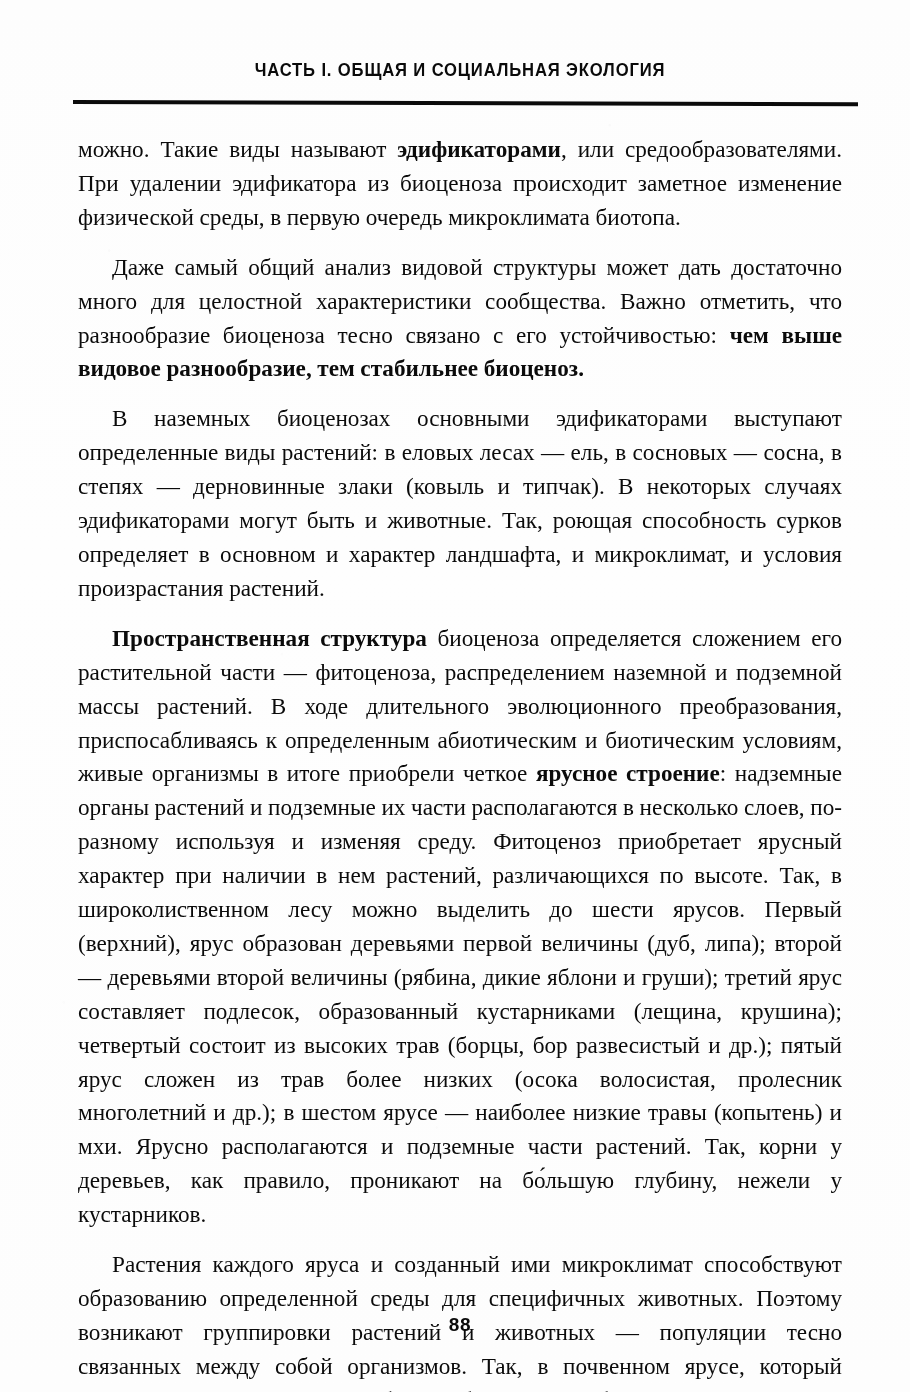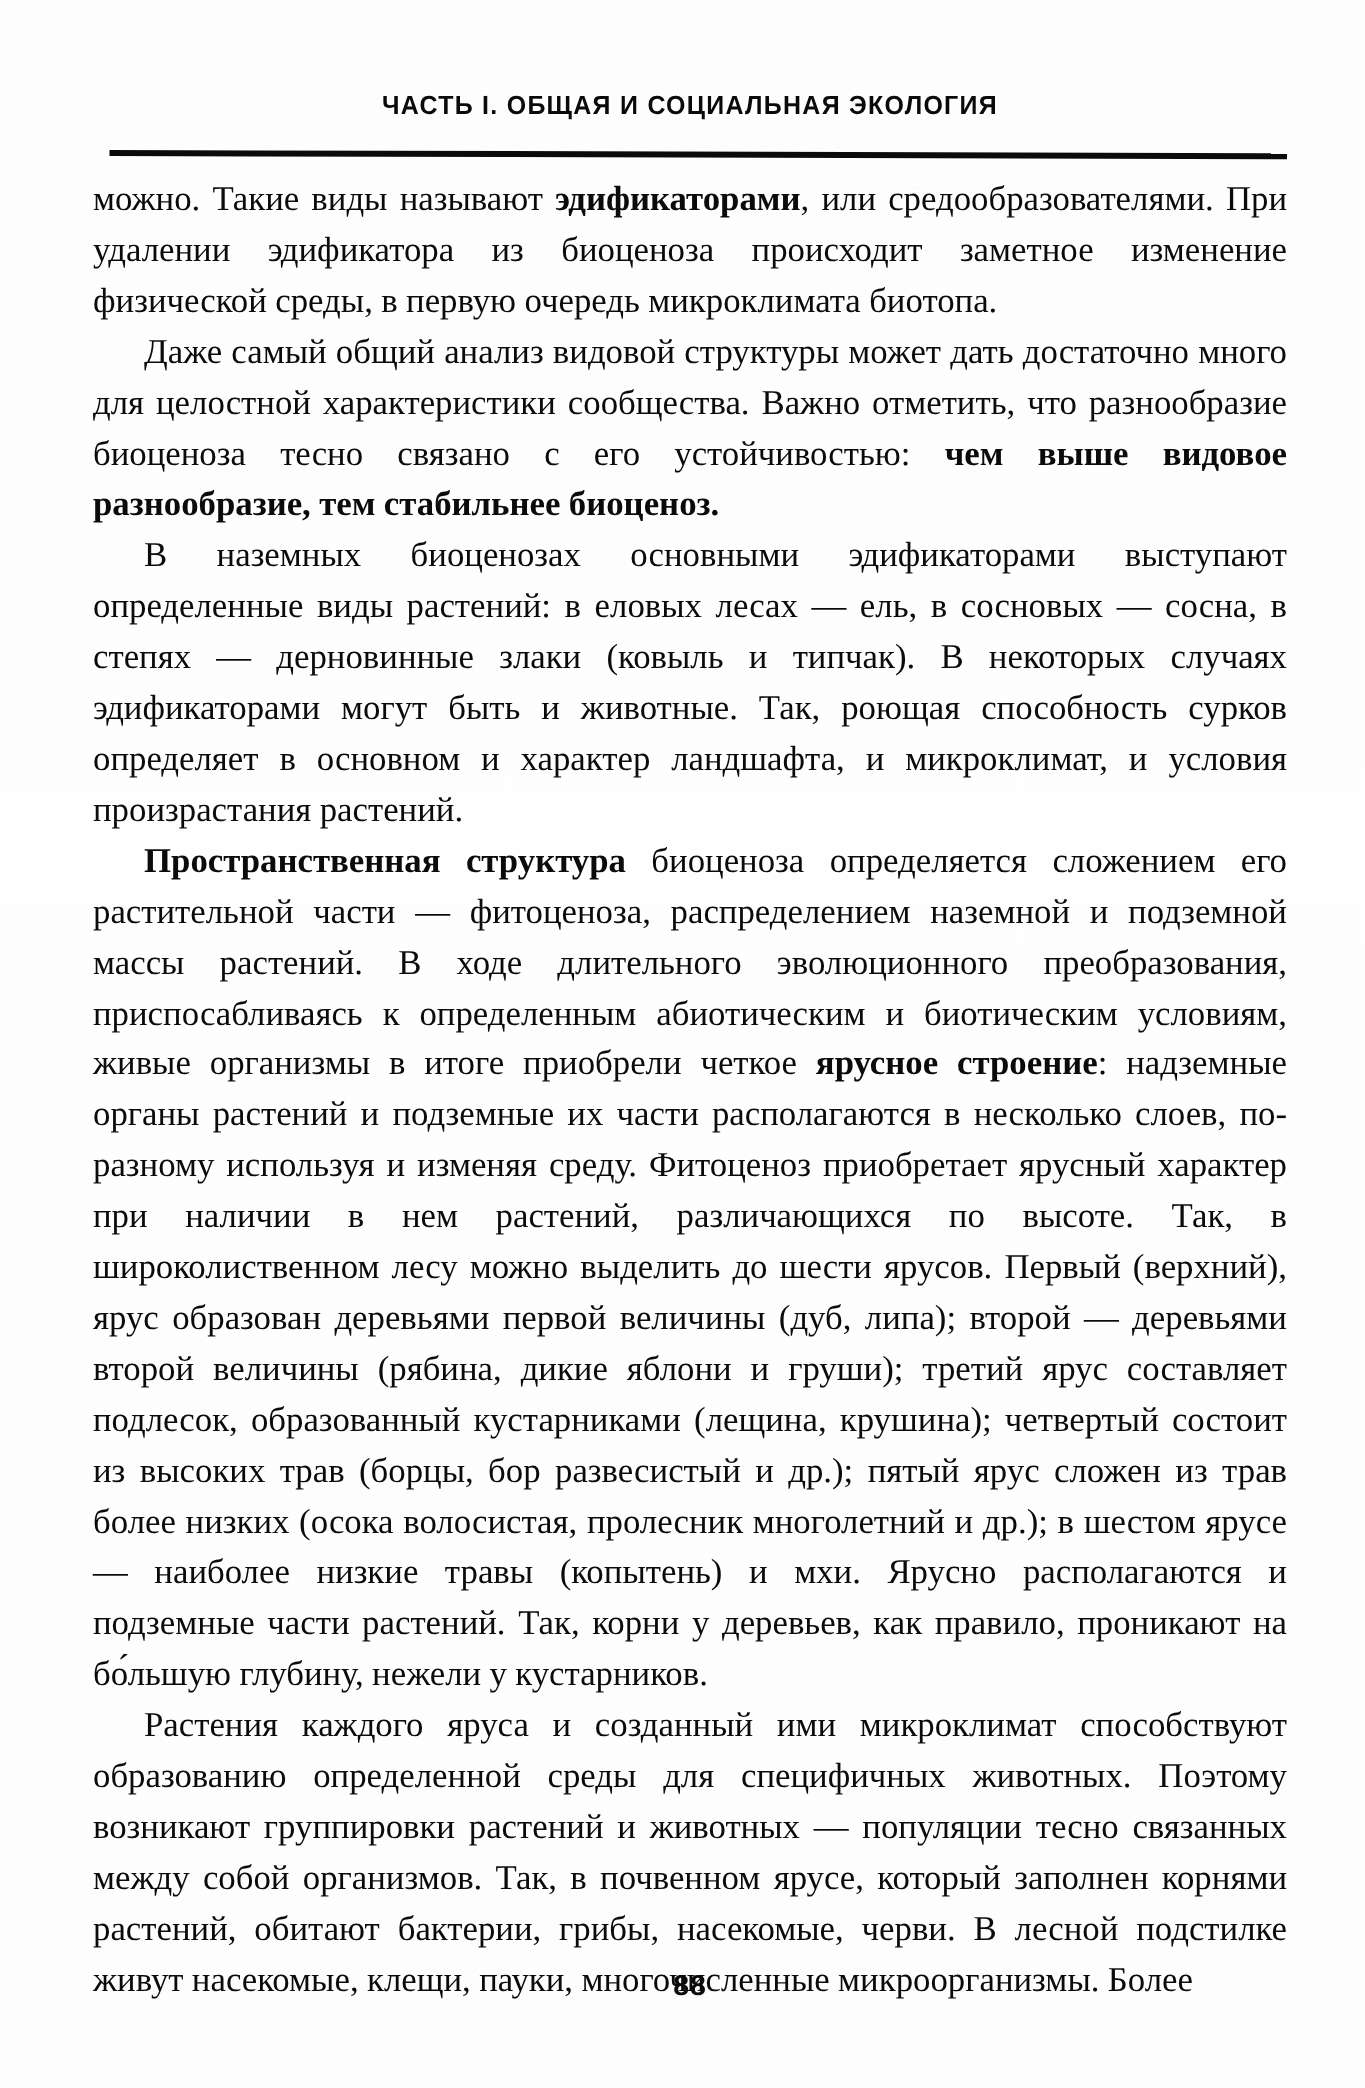--- a/index.html
+++ b/index.html
@@ -69,21 +69,21 @@
 
   
   .body-text {
     position: absolute;
     left: 0;
     top: 101px;
     width: 796px;
   }
 
   p {
-    margin: 0;
+    margin: 16px;
     text-align: justify;
     text-justify: inter-word;
     font-size: 23.2px;
     line-height: 33.9px;
     text-indent: 34px;
     -webkit-hyphens: none;
     hyphens: none;
     word-spacing: -0.2px;
   }
 

